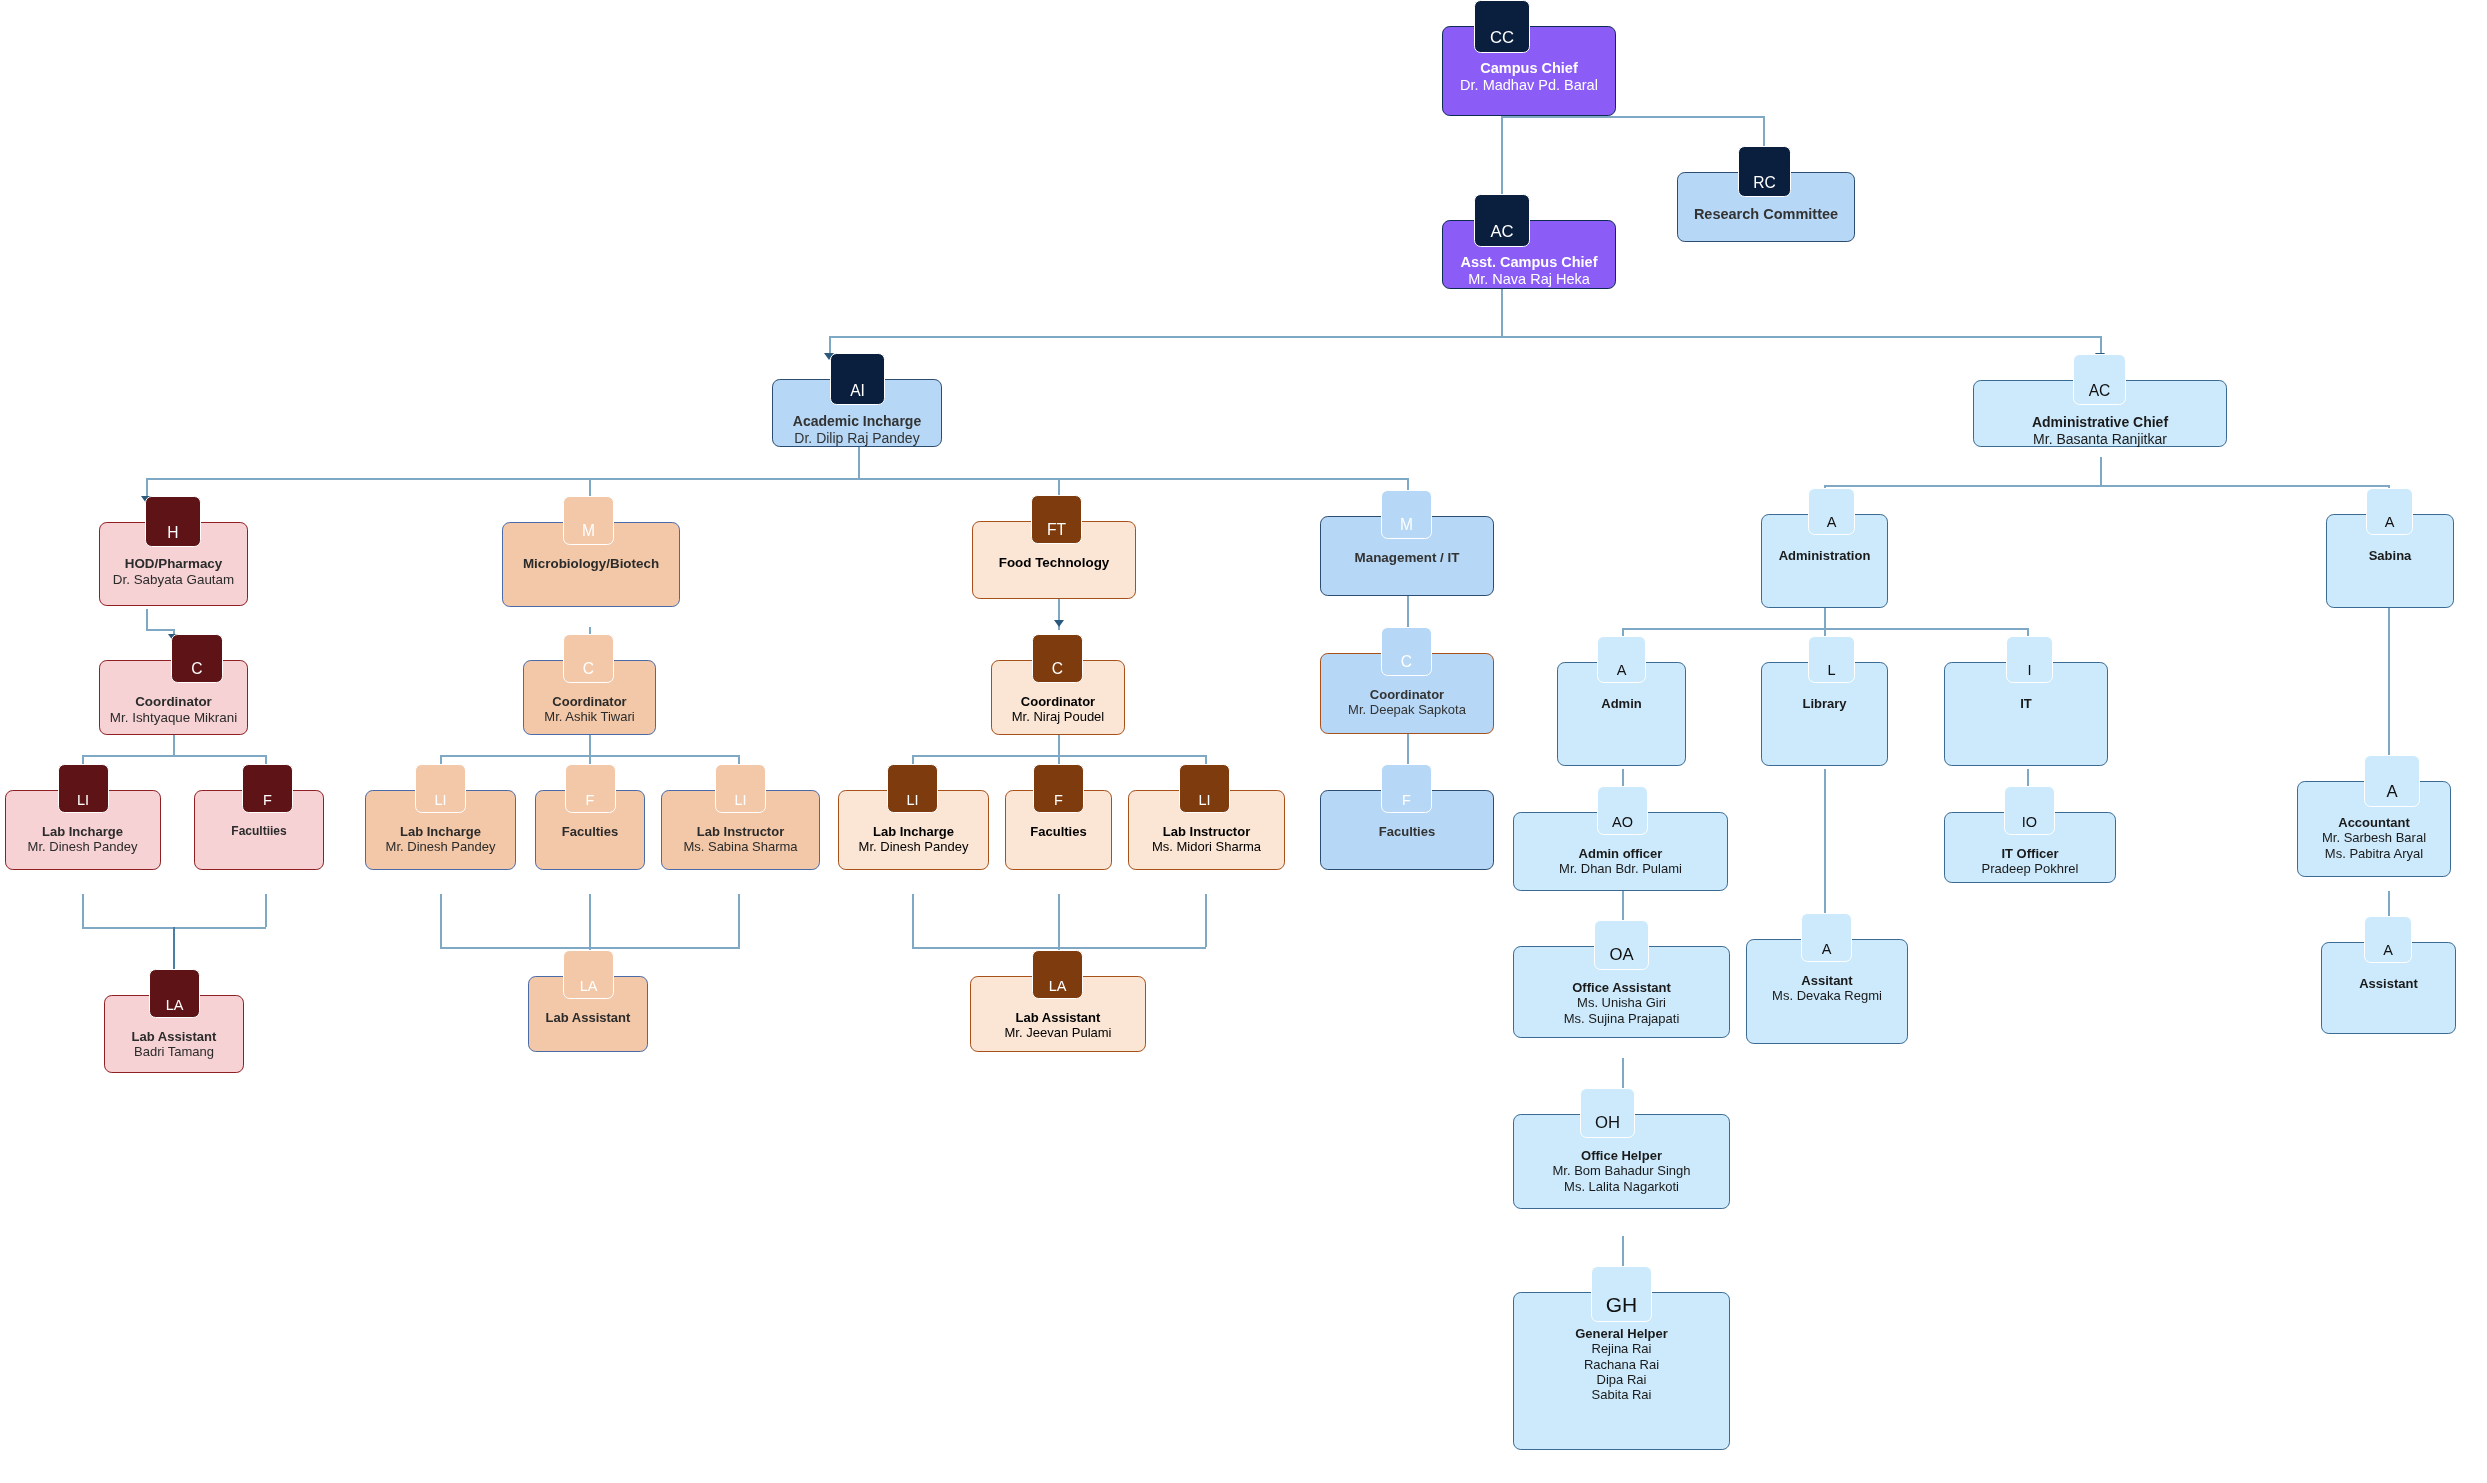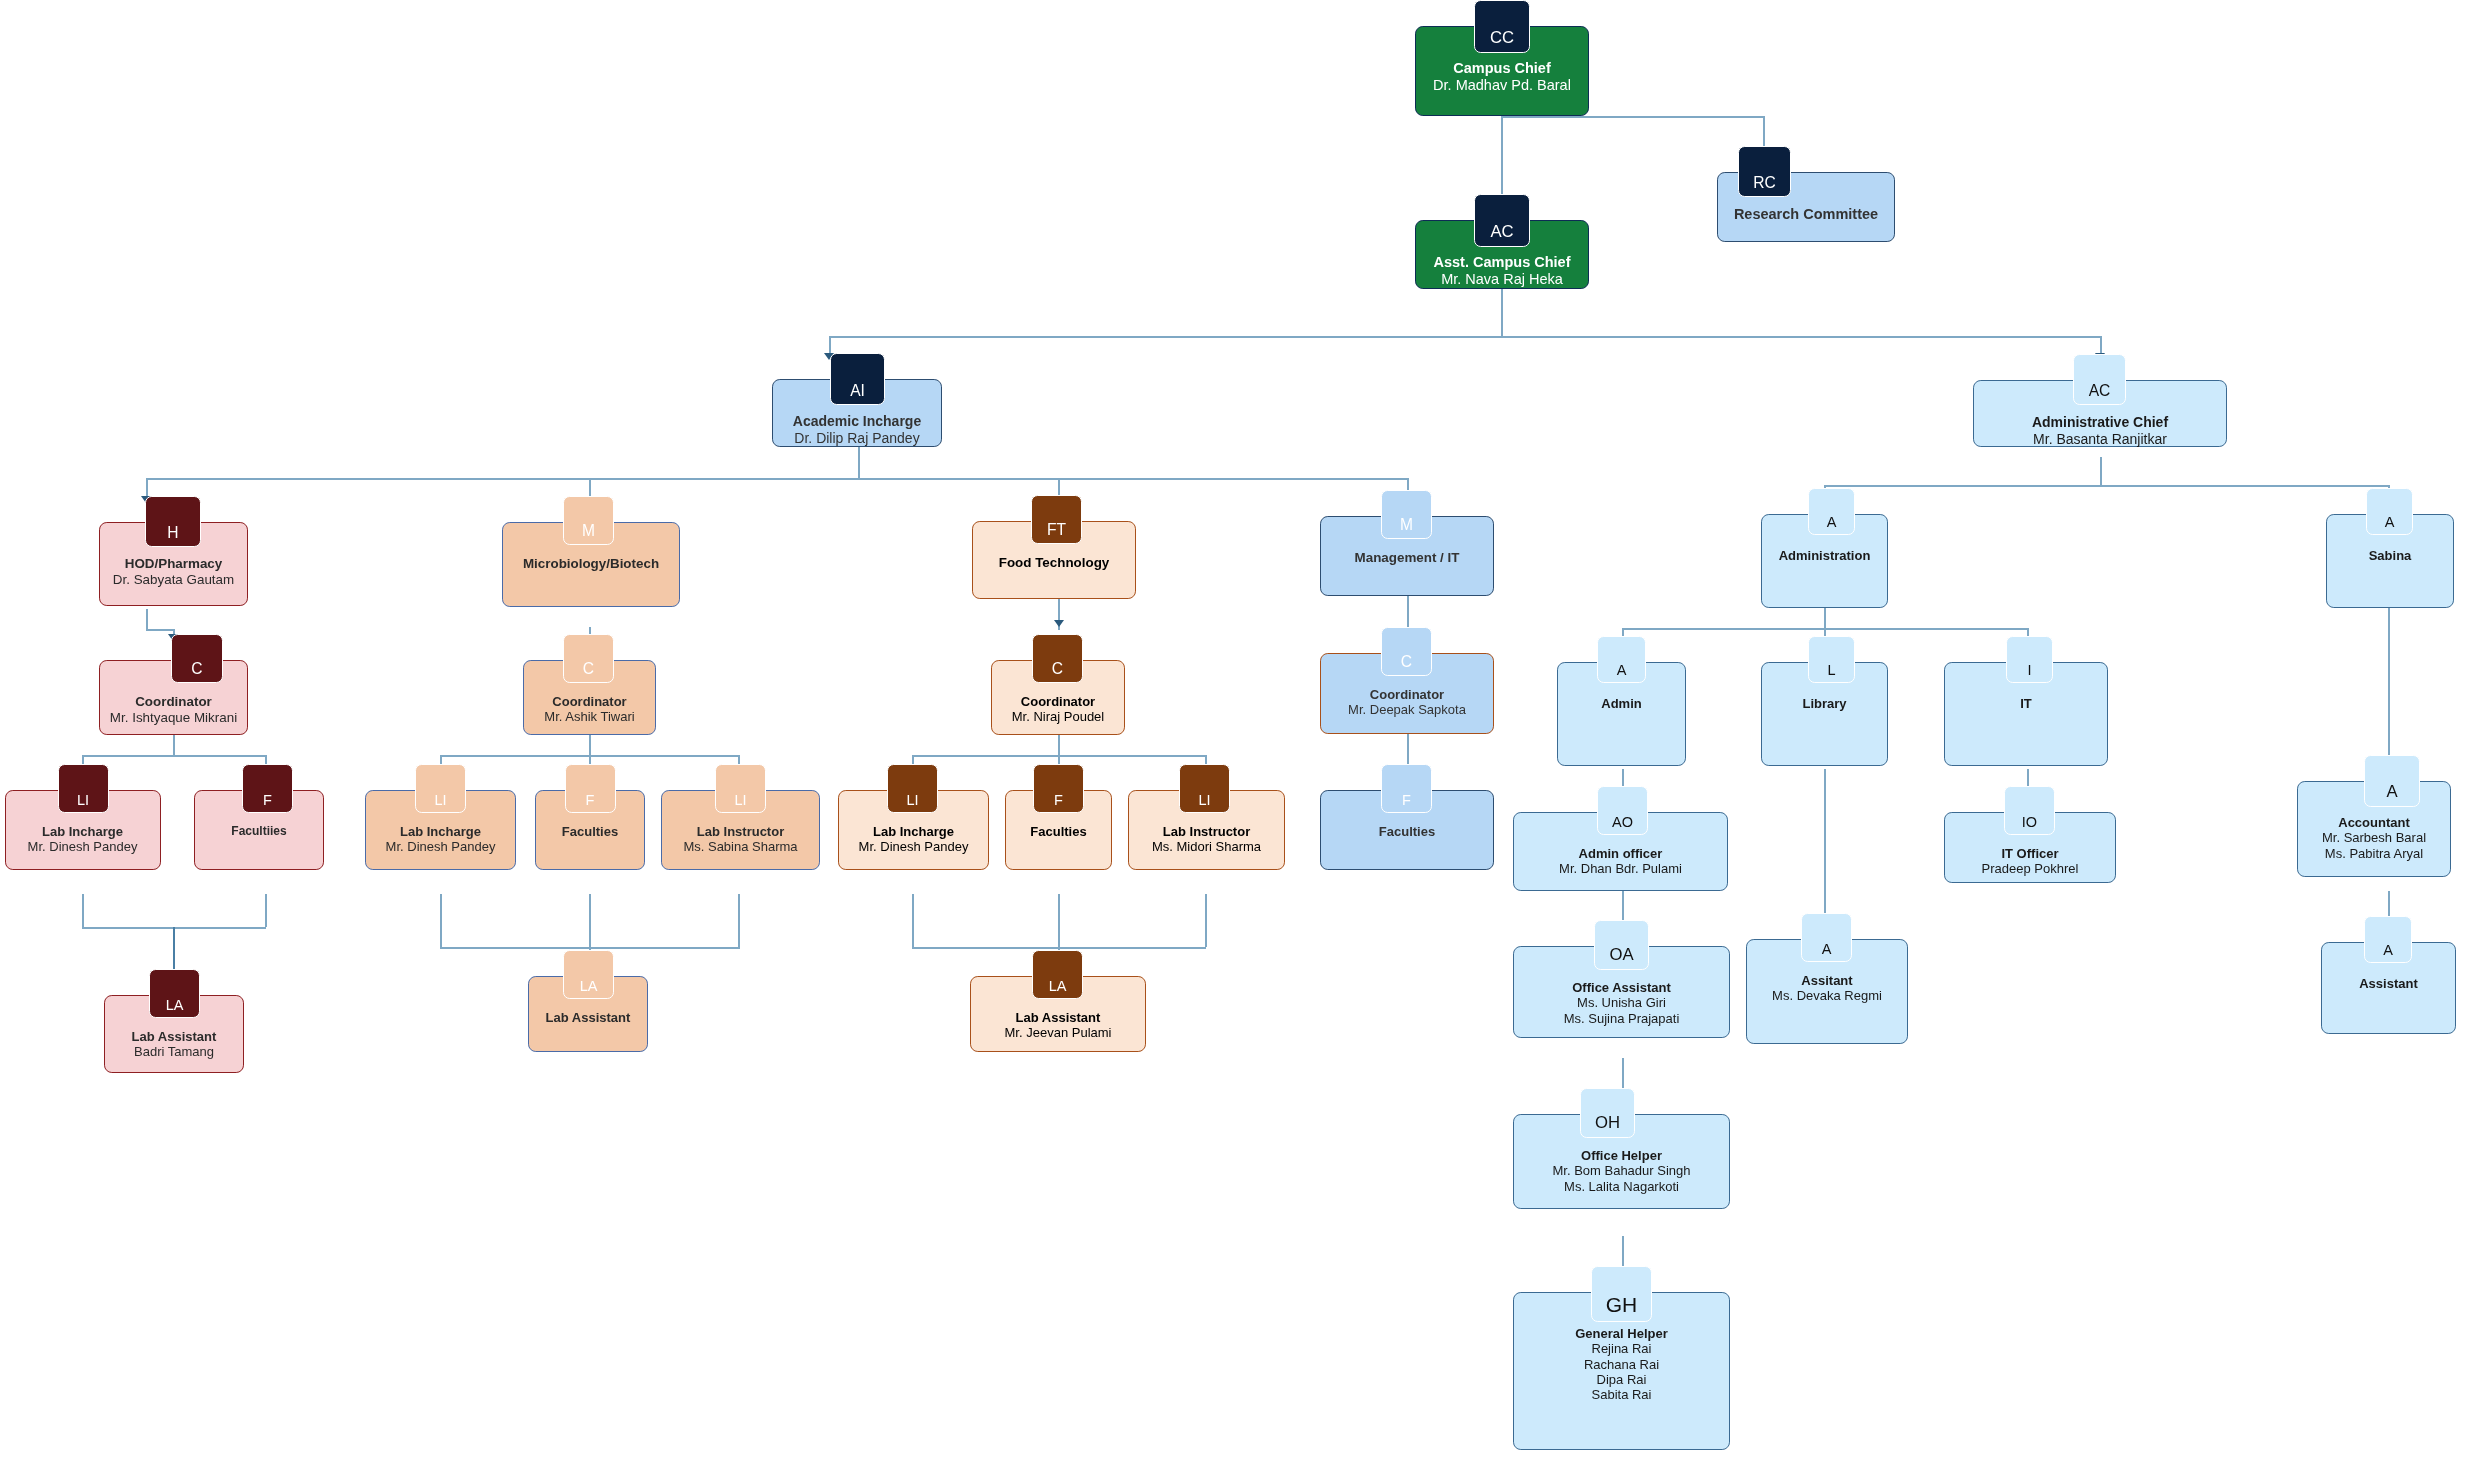--- a/index.html
+++ b/index.html
@@ -19,21 +19,21 @@
         display:flex;flex-direction:column;align-items:center;justify-content:flex-start;
         padding-top:33px;text-align:center;line-height:1.18;}
   .badge{position:absolute;top:0;border-radius:6.7px;box-sizing:border-box;
          display:flex;align-items:flex-end;justify-content:center;padding-bottom:4.5px;
          border:1.7px solid #ffffff;z-index:4;}
   .badge span{font-weight:400;}
   .title{font-weight:bold;display:block;}
   .sub{font-weight:normal;display:block;}
 
   
-  .navy .body{background:#15803d;border:1.1px solid #0d2c54;color:#ffffff;}
+  .navy .body{background:#8b5cf6;border:1.1px solid #0d2c54;color:#ffffff;margin-left:27px;}
   .navy .badge{background:#0a1f3d;color:#ffffff;}
   .navy .title,.navy .sub{color:#ffffff;}
 
   .lightblue .body{background:#b6d7f5;border:1.1px solid #2d4d70;color:#333333;}
   .lightblue .badge{background:#0a1f3d;color:#ffffff;}
 
   .softblue .body{background:#b6d7f5;border:1.1px solid #2d4d70;color:#333333;}
   .softblue .badge{background:#b6d7f5;color:#ffffff;}
 
   .paleblue .body{background:#cdeafc;border:1.1px solid #3b6a92;color:#1a1a1a;}
@@ -174,21 +174,21 @@
     <div class="body" style="width:174px;height:90px;font-size:14.5px;">
       <span class="title">Campus Chief</span>
       <span class="sub">Dr. Madhav Pd. Baral</span>
     </div>
     <div class="badge" style="left:59px;width:56px;height:53px;font-size:16.7px;">
       <span>CC</span>
     </div>
   </div>
 
   <div class="node lightblue" style="left:1677px;top:146px;width:178px;">
-    <div class="body" style="width:178px;height:70px;font-size:14.5px;margin-left:40px;">
+    <div class="body" style="width:178px;height:70px;font-size:14.5px;">
       <span class="title">Research Committee</span>
     </div>
     <div class="badge" style="left:61px;width:53px;height:51px;font-size:15.6px;">
       <span>RC</span>
     </div>
   </div>
 
   <div class="node navy" style="left:1415px;top:194px;width:174px;">
     <div class="body" style="width:174px;height:69px;font-size:14.5px;">
       <span class="title">Asst. Campus Chief</span>

